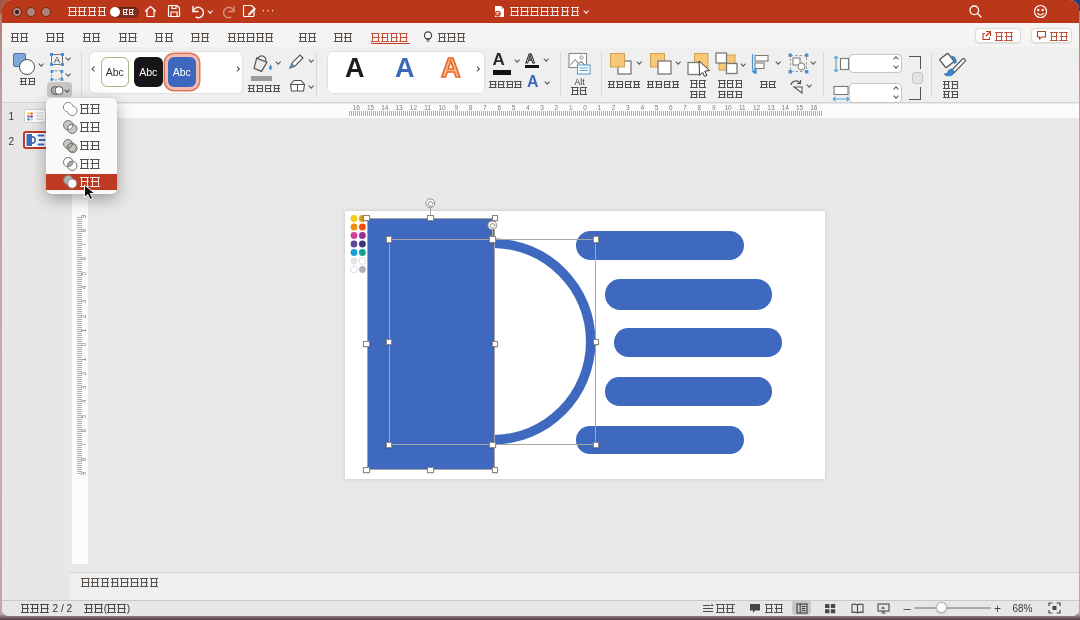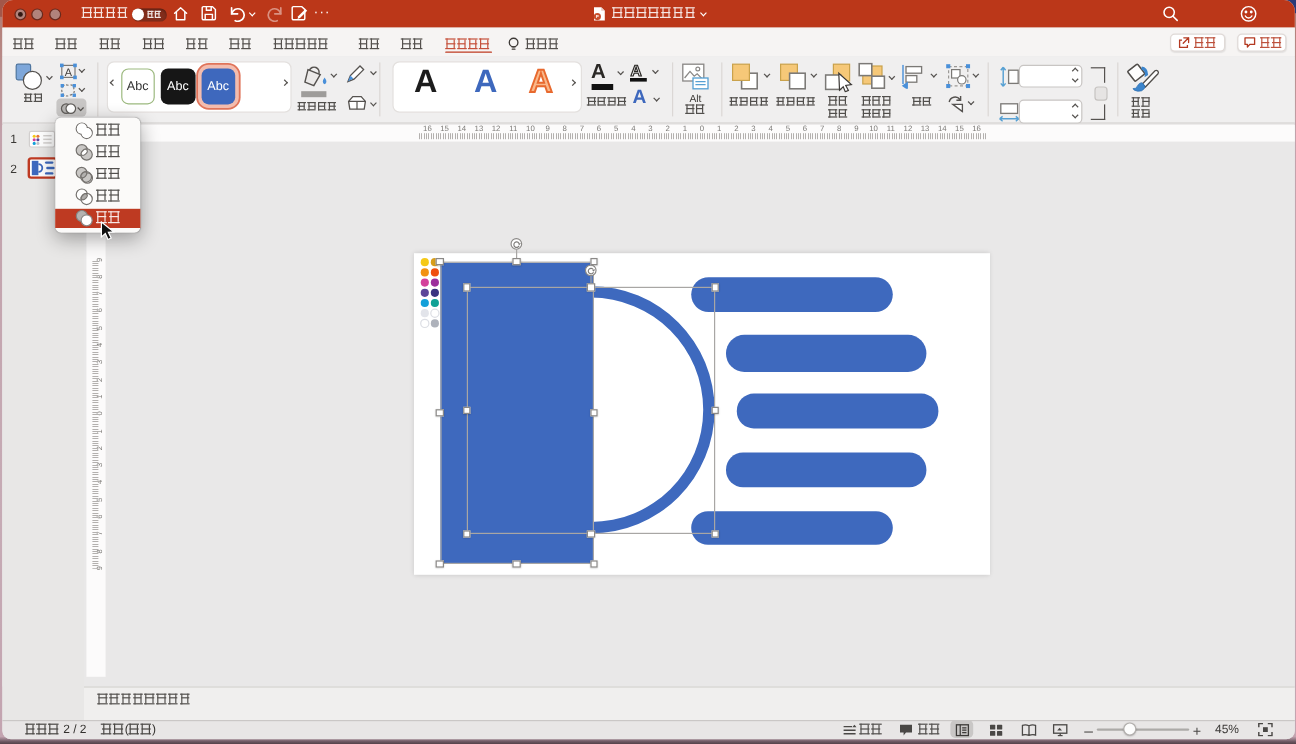--- a/index.html
+++ b/index.html
@@ -532,21 +532,21 @@
         </svg>
 <svg class="ab" style="left:877px;top:602.5px" width="13" height="11" viewBox="0 0 13 11">
           <rect x="1" y="1" width="11" height="7" fill="none" stroke="#4a4846" stroke-width="1.1"></rect>
           <path d="M4.5 10 h4 M6.5 8 v2" stroke="#4a4846" stroke-width="1.1"></path>
           <path d="M4 5.8 L6 3.4 L8 5.8 Z" fill="#4a4846"></path>
         </svg>
 <div class="ab" style="left:903.5px;top:601px;font-size:13px;color:#4a4846">–</div>
 <div class="ab" style="left:914px;top:607px;width:77px;height:1.6px;background:#acaaa8;border-radius:1px"></div>
 <div class="ab" style="left:935.5px;top:602px;width:11px;height:11px;border-radius:50%;background:#fdfdfd;border:1px solid #b3b0ae;box-shadow:0 .5px 1.5px rgba(0,0,0,.25)"></div>
 <div class="ab" style="left:994px;top:601.5px;font-size:12px;color:#4a4846">+</div>
-<div class="ab" style="left:1012.5px;top:603px;font-size:10px;color:#3c3a38">45%</div>
+<div class="ab" style="left:1012.5px;top:603px;font-size:10px;color:#3c3a38">68%</div>
 <svg class="ab" style="left:1048px;top:602px" width="13" height="12" viewBox="0 0 13 12">
           <g fill="none" stroke="#4a4846" stroke-width="1.2">
             <path d="M1 4 V1 H4.5 M8.5 1 H12 V4 M12 8 V11 H8.5 M4.5 11 H1 V8"></path>
           </g>
           <rect x="4.5" y="4" width="4" height="4" fill="#4a4846"></rect>
         </svg>
 </div>
 
 </div>
 </div>

